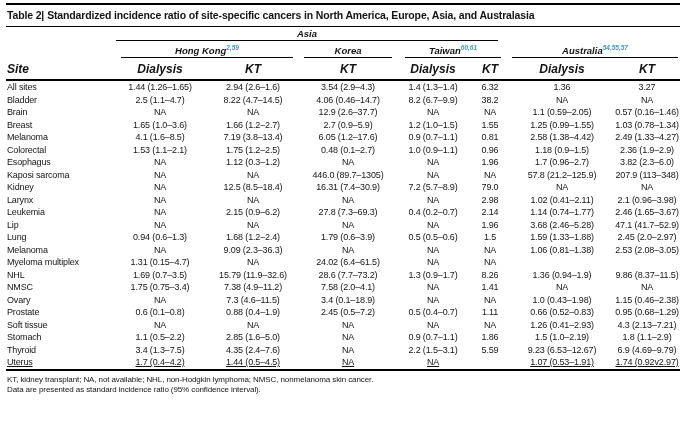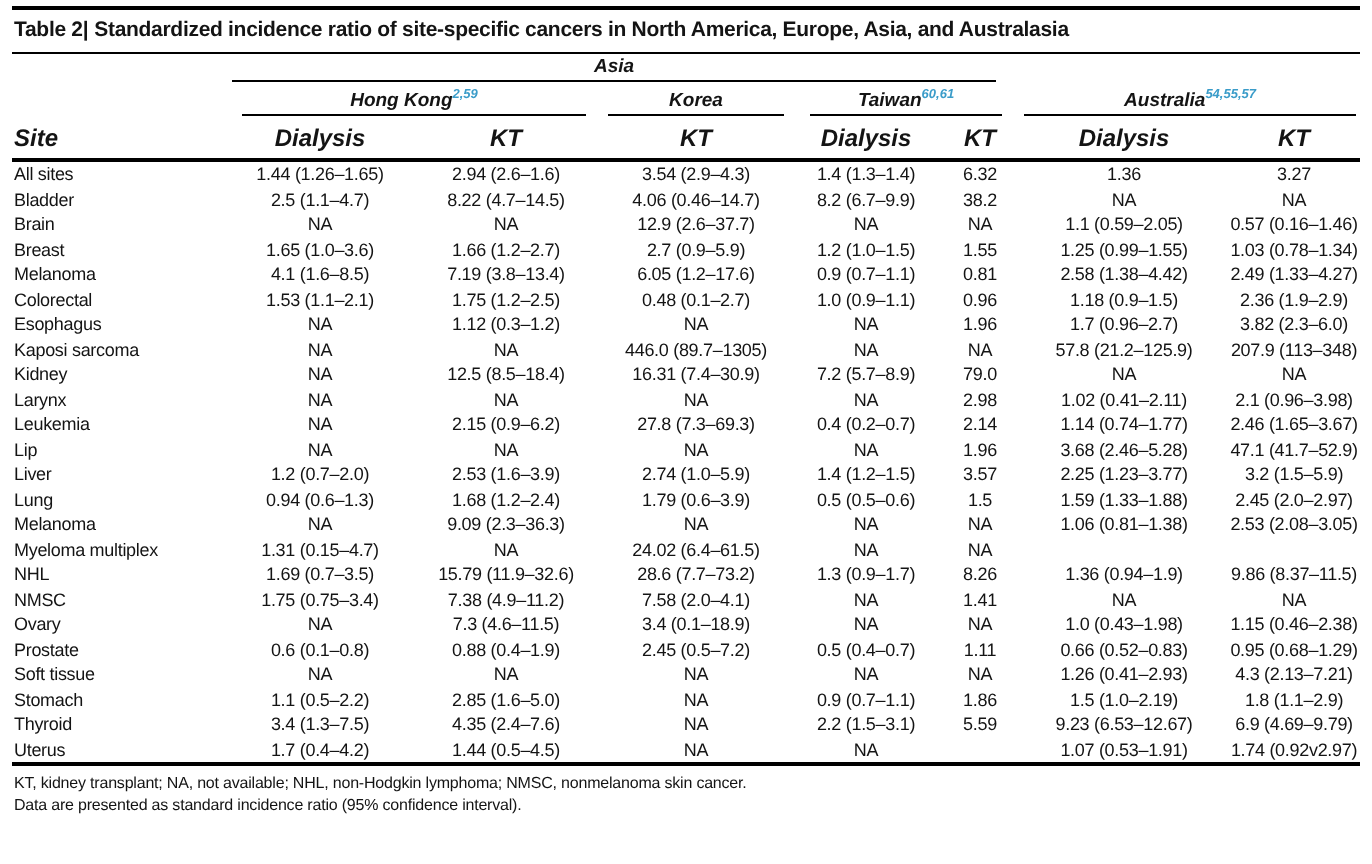--- a/index.html
+++ b/index.html
@@ -22,21 +22,21 @@
   .grp-tw{margin:0 9px;}
   .grp-au{margin:0 2px;}
   sup.ref{color:#3a9cc9;font-size:6.5px;font-weight:bold;vertical-align:super;
           letter-spacing:0;}
   tr.sub th{font-size:12px;text-align:center;padding:4px 0 3px 0;
             border-bottom:2.5px solid #000;}
   tr.sub th.site-h{text-align:left;padding-left:1px;}
   tbody td{font-size:9px;height:12.5px;line-height:12.5px;text-align:center;
            padding:0;white-space:nowrap;overflow:hidden;letter-spacing:-0.15px;}
   tbody td:first-child{text-align:left;padding-left:1px;}
-  tbody tr:last-child td{border-bottom:2.5px solid #000;}
+  tbody tr:last-child td{border-bottom:2.5px solid #000;text-decoration:underline;}
   .footnotes{font-size:8px;line-height:10.5px;padding:4px 1px 0 1px;
              letter-spacing:-0.1px;}
   
   col.c-site{width:108px;} col.c-hkd{width:92px;} col.c-hkt{width:94px;}
   col.c-krt{width:96px;}  col.c-twd{width:74px;} col.c-twt{width:40px;}
   col.c-aud{width:104px;} col.c-aut{width:66px;}
 </style>
 </head>
 <body>
 
@@ -207,30 +207,20 @@
           <td>Lip</td>
           <td>NA</td>
           <td>NA</td>
           <td>NA</td>
           <td>NA</td>
           <td>1.96</td>
           <td>3.68 (2.46–5.28)</td>
           <td>47.1 (41.7–52.9)</td>
         </tr>
         <tr>
-          <td>Liver</td>
-          <td>1.2 (0.7–2.0)</td>
-          <td>2.53 (1.6–3.9)</td>
-          <td>2.74 (1.0–5.9)</td>
-          <td>1.4 (1.2–1.5)</td>
-          <td>3.57</td>
-          <td>2.25 (1.23–3.77)</td>
-          <td>3.2 (1.5–5.9)</td>
-        </tr>
-        <tr>
           <td>Lung</td>
           <td>0.94 (0.6–1.3)</td>
           <td>1.68 (1.2–2.4)</td>
           <td>1.79 (0.6–3.9)</td>
           <td>0.5 (0.5–0.6)</td>
           <td>1.5</td>
           <td>1.59 (1.33–1.88)</td>
           <td>2.45 (2.0–2.97)</td>
         </tr>
         <tr>

